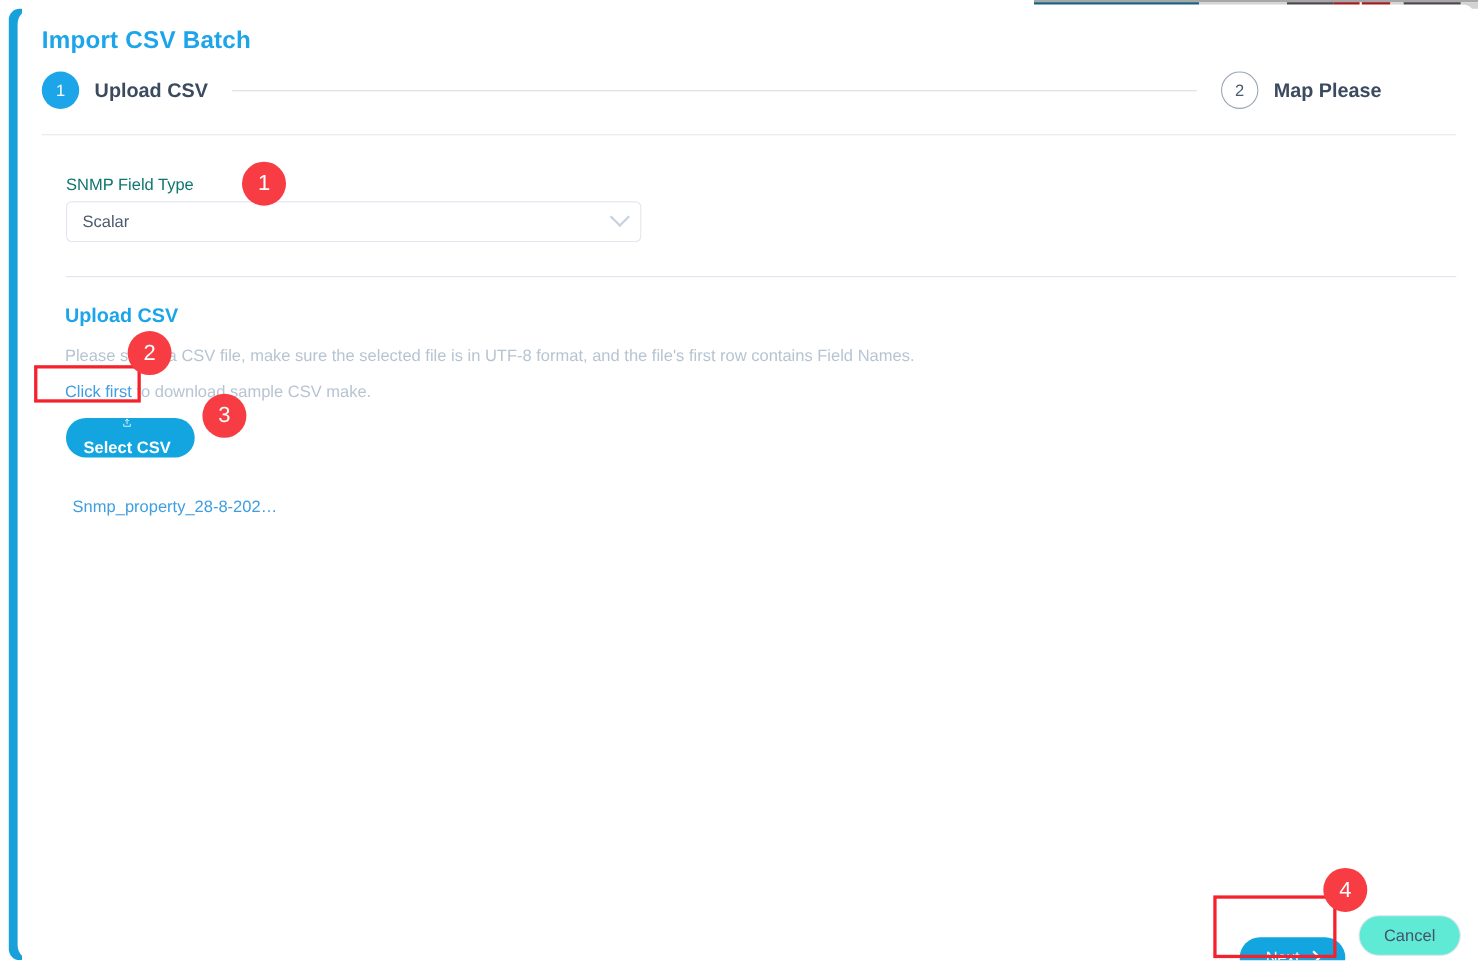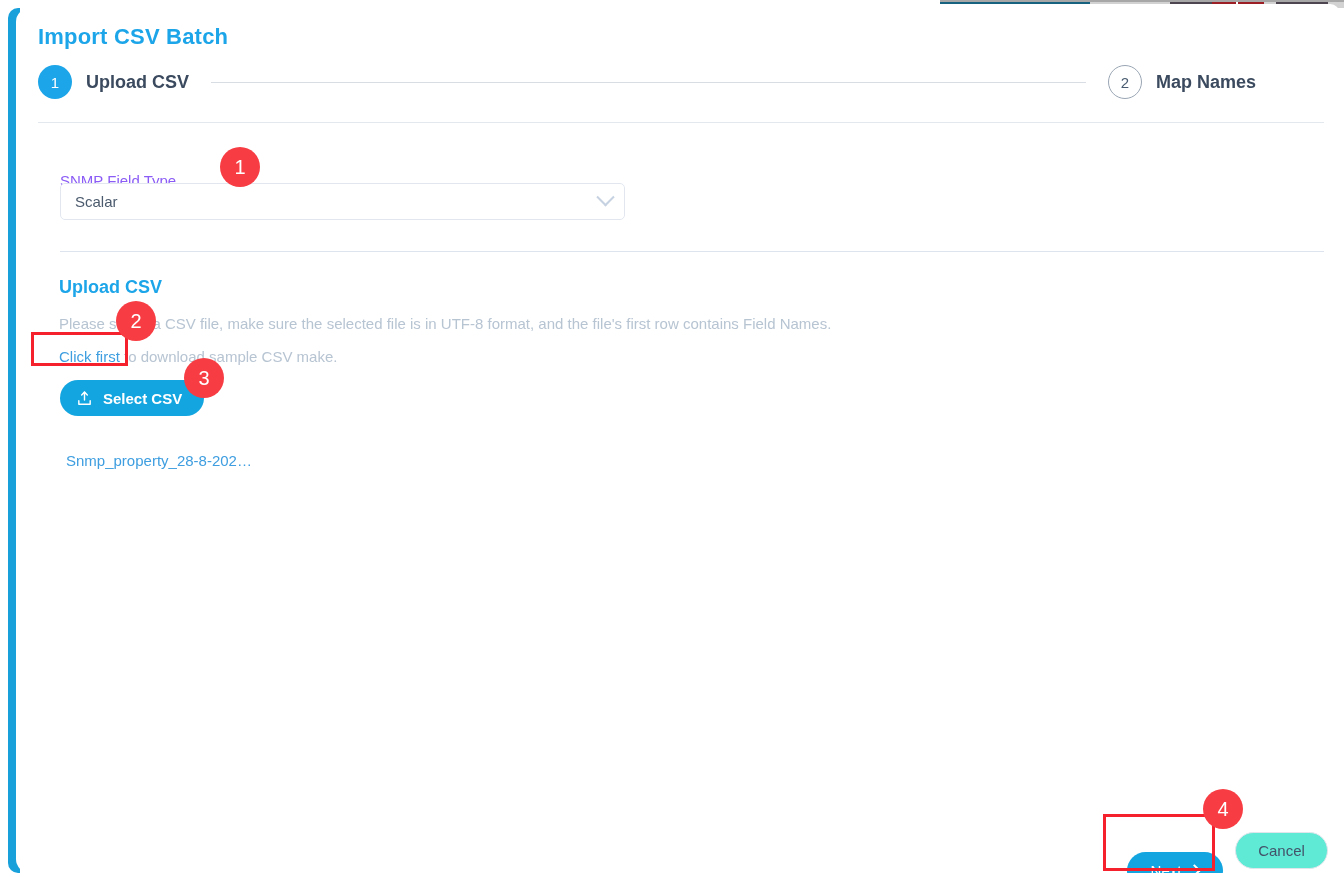--- a/index.html
+++ b/index.html
@@ -121,30 +121,30 @@
     top: 114px;
     width: 1286px;
     height: 1px;
     background: #e3e8ef;
   }
 
   
   #field-label {
     position: absolute;
     left: 44px;
-    top: 164px;
-    font-size: 15px;
-    color: #8b5cf6;
+    top: 152px;
+    font-size: 15px;
+    color: #0f766e;
     white-space: nowrap;
   }
   #field-select {
     position: absolute;
     left: 44px;
     top: 175px;
-    width: 565px;
+    width: 523px;
     height: 37px;
     border: 1px solid #e2e7ef;
     border-radius: 5px;
     background: #ffffff;
     display: flex;
     align-items: center;
     justify-content: space-between;
     padding: 0 12px 0 14px;
   }
   #field-select-value {
@@ -208,20 +208,21 @@
     border-radius: 18px;
     background: #12a5e0;
     color: #ffffff;
     font-size: 15px;
     font-weight: bold;
     font-family: "Liberation Sans", sans-serif;
     display: flex;
     align-items: center;
     gap: 10px;
     cursor: pointer;
+    flex-direction: column;
   }
   #file-name {
     position: absolute;
     left: 50px;
     top: 424px;
     font-size: 15px;
     color: #3e9ee0;
     white-space: nowrap;
     margin-top: 20px;
   }
@@ -309,21 +310,21 @@
     <div id="page-title">Import CSV Batch</div>
 
     <div id="stepper">
       <div class="step">
         <div class="step-circle active">1</div>
         <div class="step-label">Upload CSV</div>
       </div>
       <div class="step-line"></div>
       <div class="step">
         <div class="step-circle inactive">2</div>
-        <div class="step-label">Map Names</div>
+        <div class="step-label">Map Please</div>
       </div>
     </div>
 
     <div id="header-divider"></div>
 
     <div id="field-label">SNMP Field Type</div>
     <div id="field-select">
       <span id="field-select-value">Scalar</span>
       <span class="chev"></span>
     </div>

